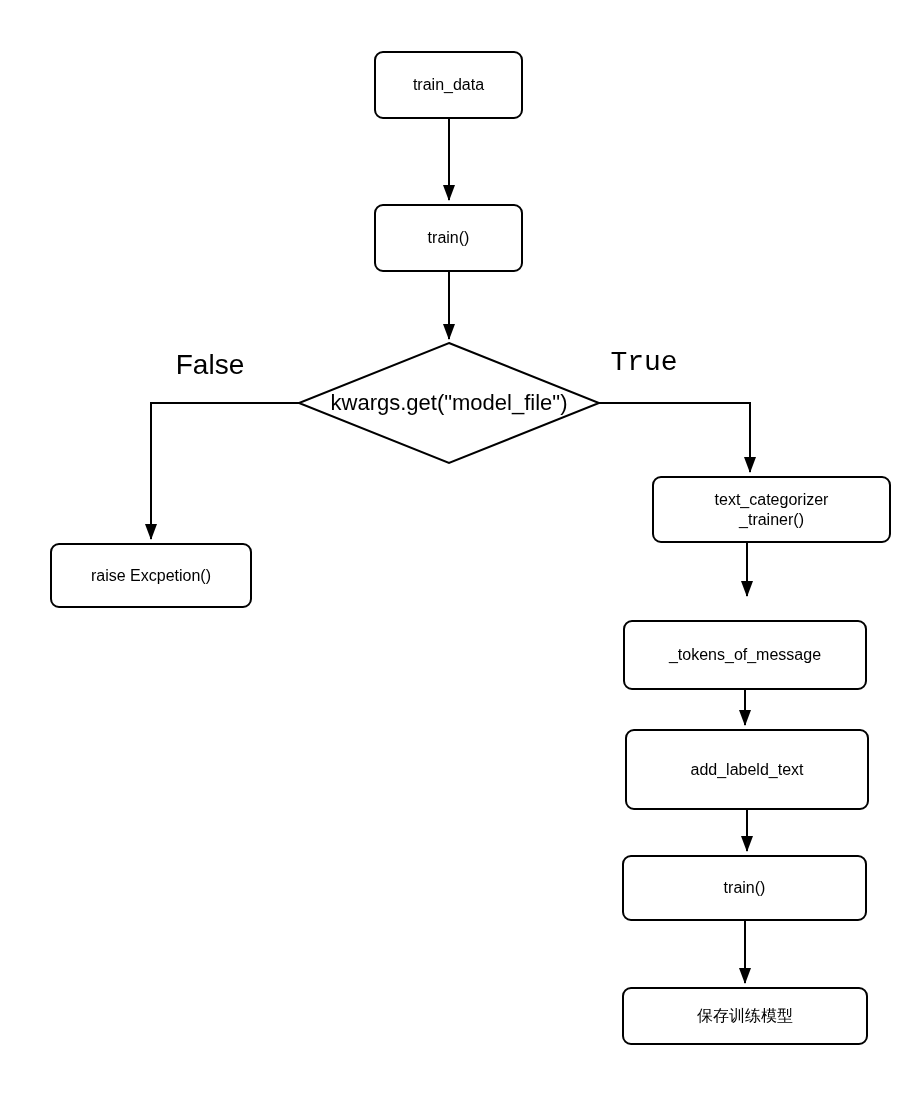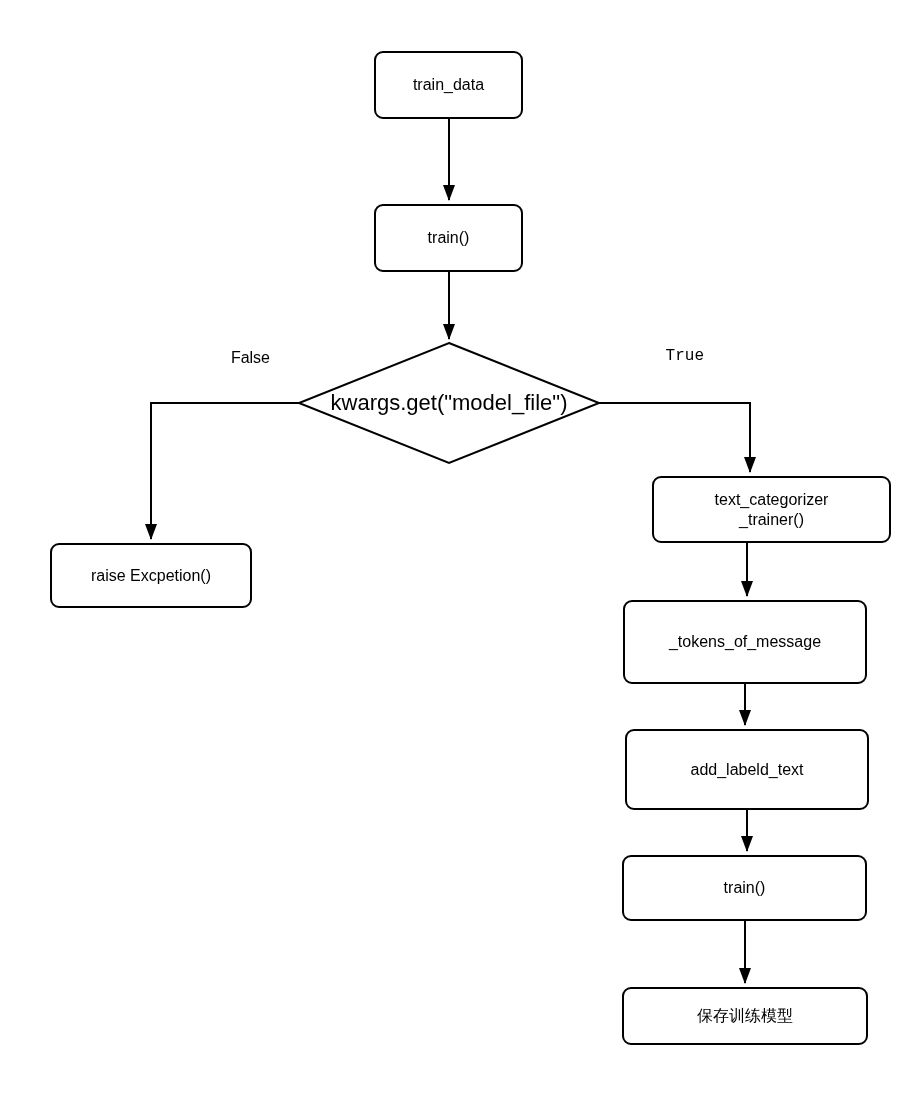--- a/index.html
+++ b/index.html
@@ -35,30 +35,30 @@
     position: absolute;
     display: flex;
     align-items: center;
     justify-content: center;
     text-align: center;
     font-size: 22px;
     background: transparent;
   }
   .edge-label {
     position: absolute;
-    font-size: 16px;
-    text-align: right;
+    font-size: 28px;
+    text-align: center;
     background: #ffffff;
   }
   
   .n-train-data   { left: 374px; top: 51px;  width: 149px; height: 68px; }
   .n-train-call   { left: 374px; top: 204px; width: 149px; height: 68px; }
   .n-raise        { left: 50px;  top: 543px; width: 202px; height: 65px; }
   .n-textcat      { left: 652px; top: 476px; width: 239px; height: 67px; }
-  .n-tokens       { left: 623px; top: 600px; width: 244px; height: 84px; }
+  .n-tokens       { left: 623px; top: 620px; width: 244px; height: 70px; }
   .n-addlabeld    { left: 625px; top: 729px; width: 244px; height: 81px; }
   .n-train-call2  { left: 622px; top: 855px; width: 245px; height: 66px; }
   .n-save-model   { left: 622px; top: 987px; width: 246px; height: 58px; text-align: center; }
   .l-decision     { left: 309px; top: 343px; width: 280px; height: 120px; }
   .l-false        { left: 150px; top: 349px; width: 120px; }
   .l-true         { left: 584px; top: 347px; width: 120px; font-family: Liberation Mono, monospace; }
 </style>
 </head>
 <body>
 

